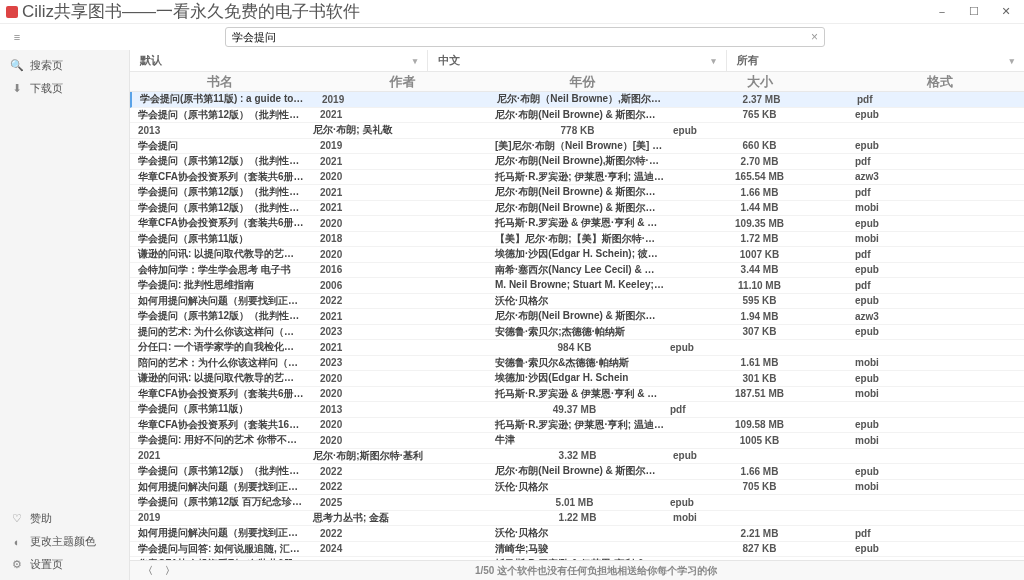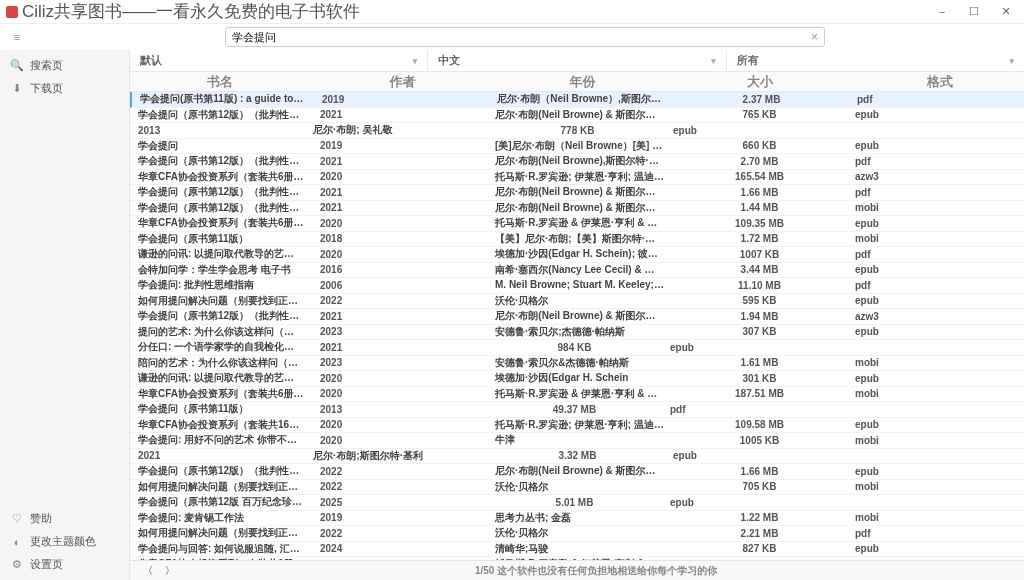--- a/index.html
+++ b/index.html
@@ -309,21 +309,20 @@
           <div class="cell r-size">705 KB</div>
           <div class="cell r-fmt">mobi</div>
         </div>
         <div class="row">
           <div class="cell r-name">学会提问（原书第12版 百万纪念珍藏版）#思考力丛书#</div>
           <div class="cell r-year">2025</div>
           <div class="cell r-size">5.01 MB</div>
           <div class="cell r-fmt">epub</div>
         </div>
         <div class="row">
-          <div class="cell r-name">学会提问: 麦肯锡工作法</div>
           <div class="cell r-year">2019</div>
           <div class="cell r-author">思考力丛书; 金磊</div>
           <div class="cell r-size">1.22 MB</div>
           <div class="cell r-fmt">mobi</div>
         </div>
         <div class="row">
           <div class="cell r-name">如何用提问解决问题（别要找到正确的问题, 还要学会正确地提问）...</div>
           <div class="cell r-year">2022</div>
           <div class="cell r-author">沃伦·贝格尔</div>
           <div class="cell r-size">2.21 MB</div>

